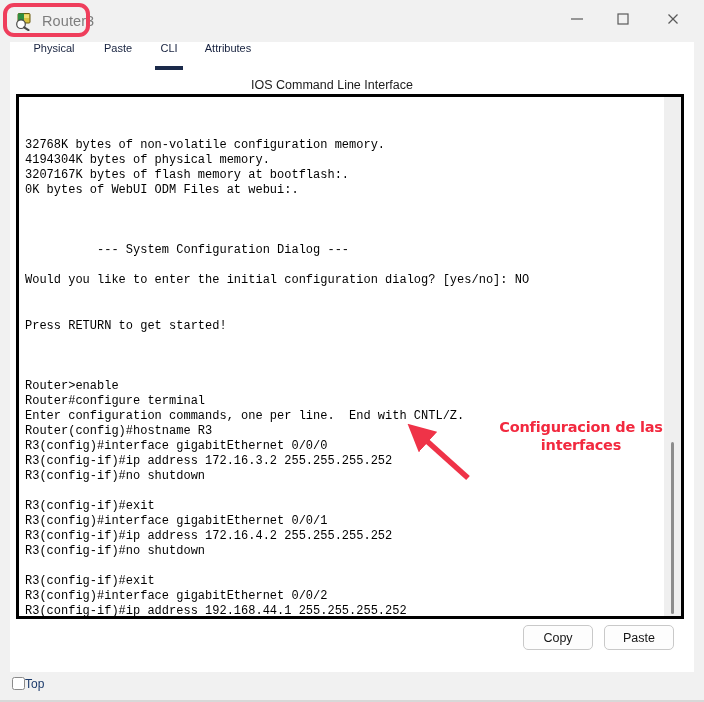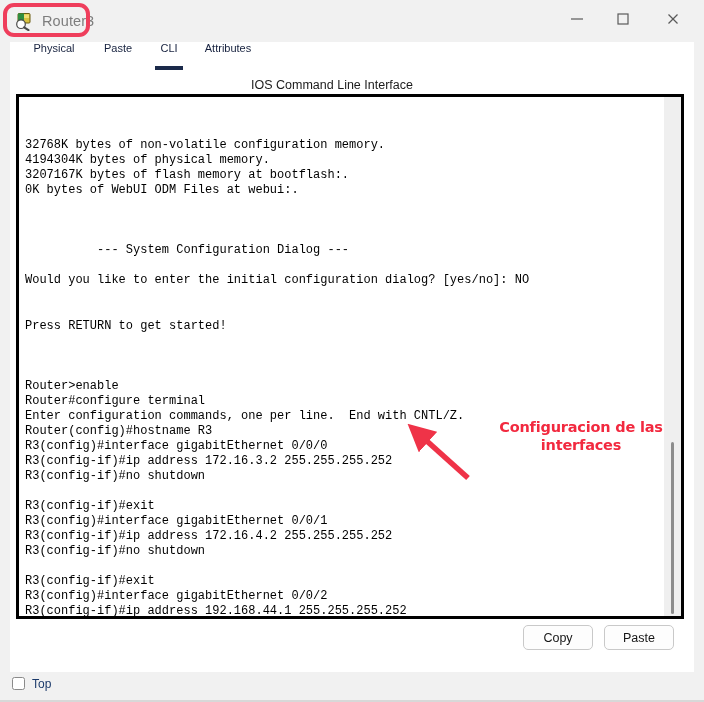--- a/index.html
+++ b/index.html
@@ -232,21 +232,20 @@
     left: 0; top: 672px;
     width: 704px;
     height: 30px;
     background: #f1f1f1;
   }
   #top-checkbox-row {
     position: absolute;
     left: 12px; top: 5px;
     display: flex;
     align-items: flex-start;
-    gap: 7px;
   }
   #top-checkbox {
     width: 13px; height: 13px;
     border: 1.4px solid #8a8a8a;
     border-radius: 2.5px;
     background: #ffffff;
     box-sizing: border-box;
     cursor: pointer;
   }
   #top-checkbox-label {

